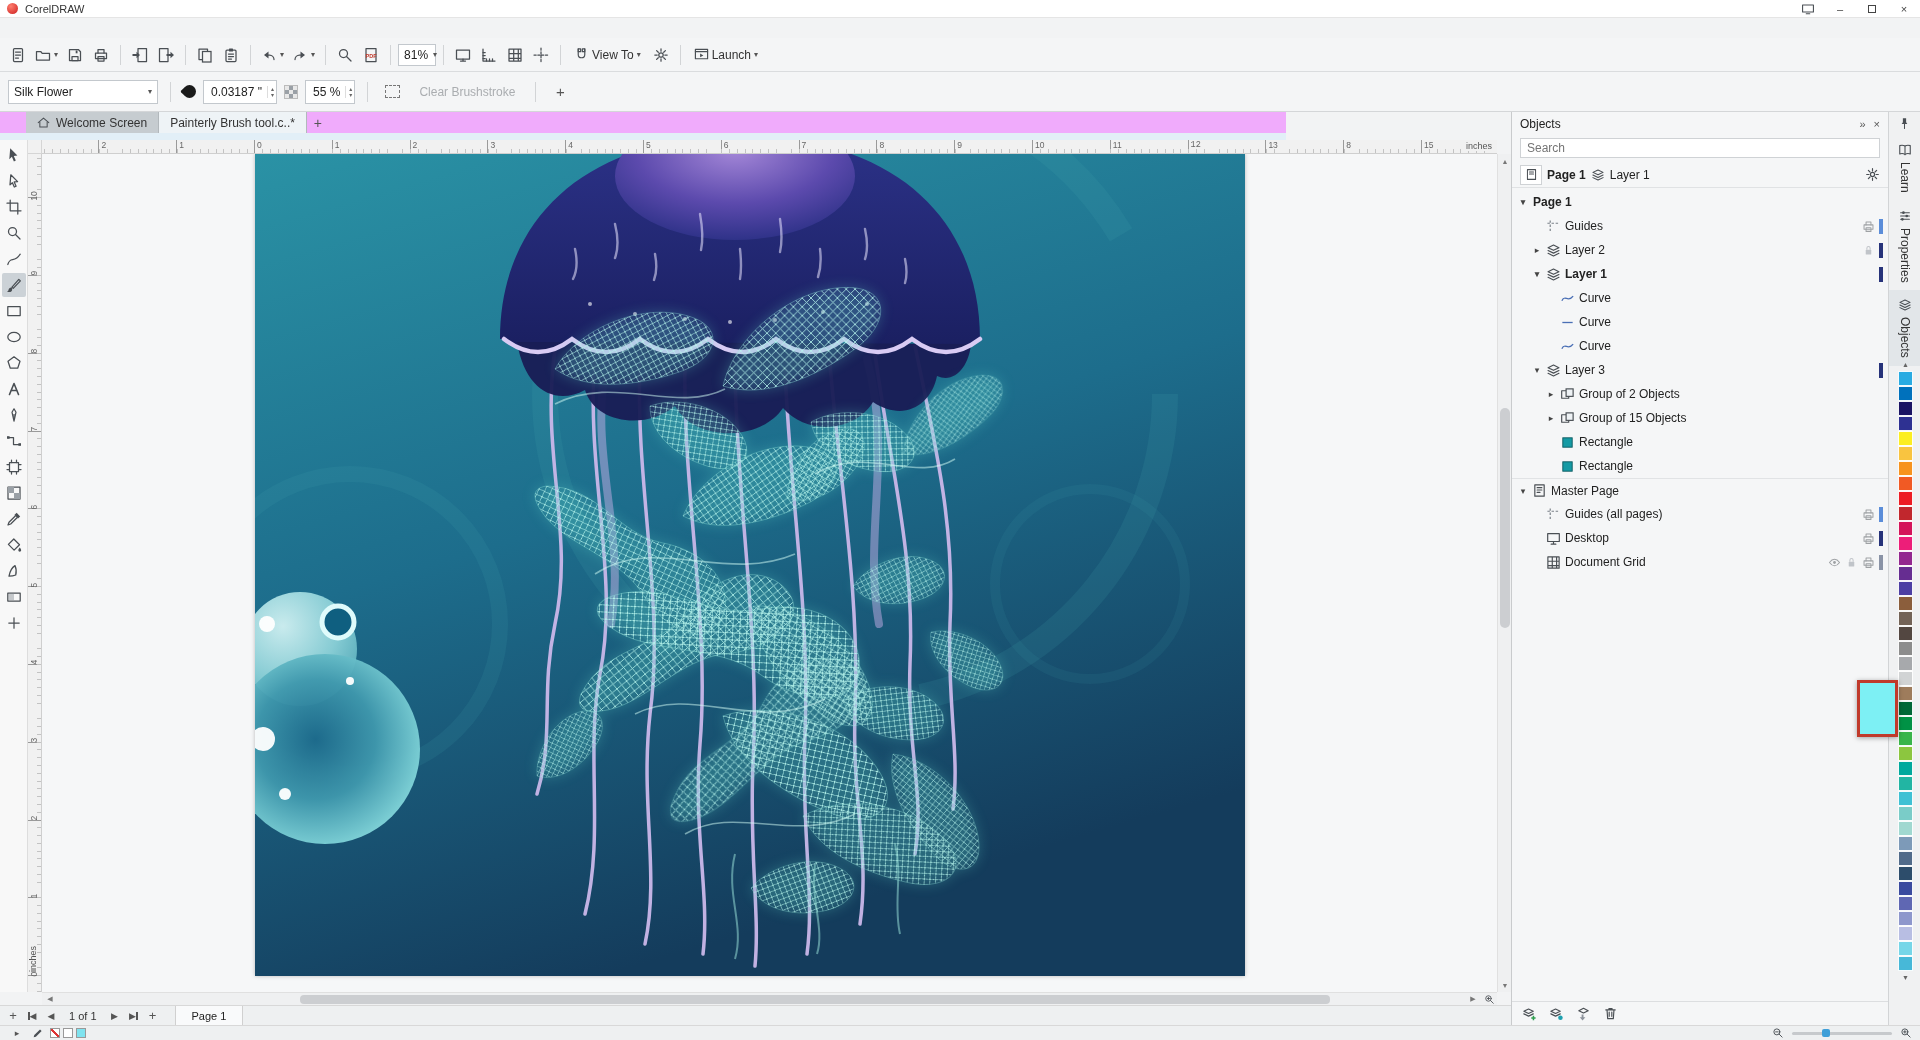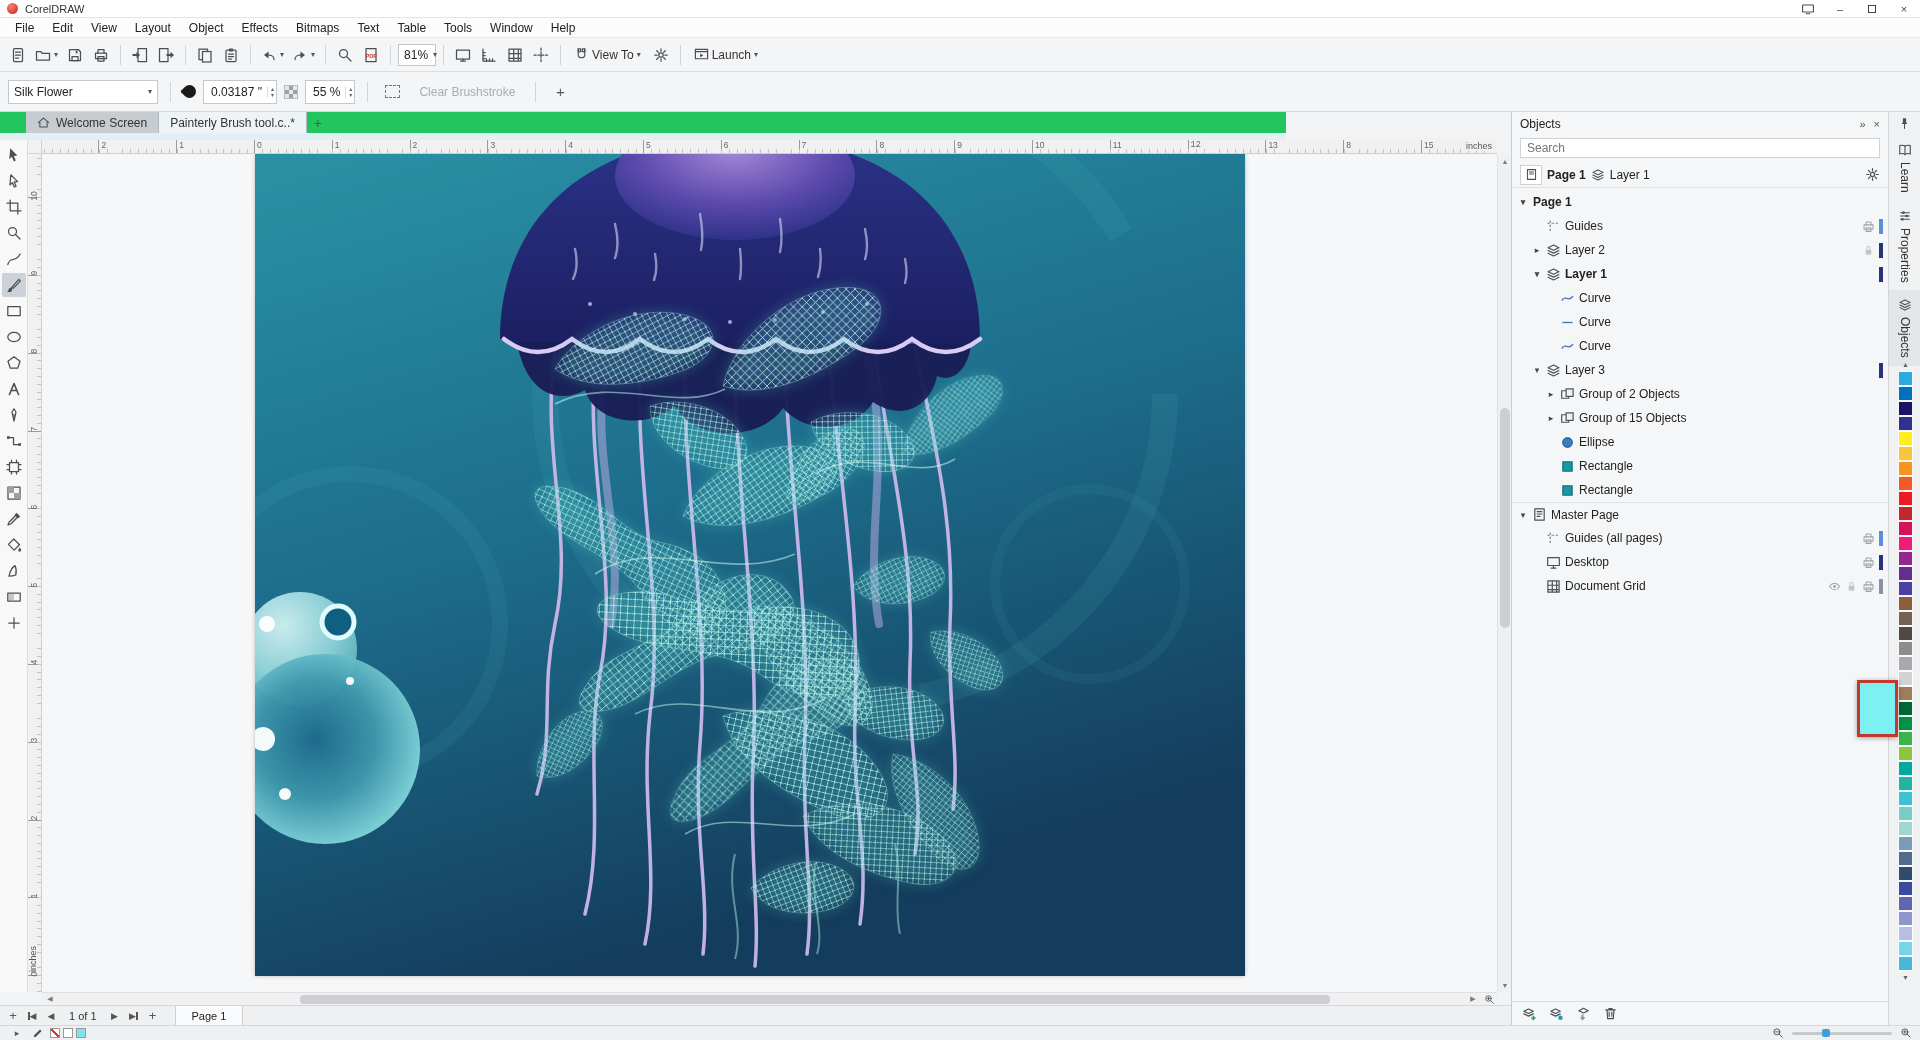--- a/index.html
+++ b/index.html
@@ -43,21 +43,21 @@
   .spin-arrows{display:flex;flex-direction:column;margin-left:5px;color:#666;font-size:6px;line-height:6px;text-align:center;border-left:1px solid #ddd;padding-left:3px;}
   .checker-sm{width:14px;height:14px;background:
      linear-gradient(45deg,#9aa0a6 25%,transparent 25%,transparent 75%,#9aa0a6 75%),
      linear-gradient(45deg,#9aa0a6 25%,#e8e8e8 25%,#e8e8e8 75%,#9aa0a6 75%);
      background-size:8px 8px;background-position:0 0,4px 4px;border:1px solid #bbb;}
   .dashed-box{width:15px;height:13px;border:1px dashed #777;}
   .disabled-label{color:#aaadb0;padding:0 8px;}
   .plus-btn{font-size:15px;color:#555;width:24px;}
 
   
-  .tabbar{position:absolute;left:0;top:112px;width:1286px;height:28px;background:#22c55e;}
+  .tabbar{position:absolute;left:0;top:112px;width:1286px;height:28px;background:#f0abfc;}
   .tabrow{display:flex;align-items:flex-start;height:21px;padding-left:26px;}
   .doc-tab{height:21px;display:flex;align-items:center;gap:6px;padding:0 11px;background:#c6ccd0;border-right:1px solid #b2b8bc;font-size:12px;color:#333;}
   .doc-tab.active{background:#eef3f6;}
   .tab-add{width:22px;height:21px;display:flex;align-items:center;justify-content:center;color:#555;font-size:14px;}
   .tab-strip{position:absolute;left:0;top:21px;width:100%;height:7px;background:#e2eff7;}
 
   
   .ruler-corner{position:absolute;left:28px;top:140px;width:14px;height:14px;background:#f1f1f1;border-right:1px solid #d5d5d5;border-bottom:1px solid #d5d5d5;}
   .hruler{position:absolute;left:42px;top:140px;width:1455px;height:14px;background-color:#f1f1f1;border-bottom:1px solid #cfcfcf;overflow:hidden;
     background-image:
@@ -154,34 +154,20 @@
           </svg>
       </span>
       <span class="win-btn">–</span>
       <span class="win-btn">
           <span class="max-box"></span>
         </span>
       <span class="win-btn">×</span>
     </div>
   </div>
 
-  <div class="menubar">
-      <span class="menu-item">File</span>
-      <span class="menu-item">Edit</span>
-      <span class="menu-item">View</span>
-      <span class="menu-item">Layout</span>
-      <span class="menu-item">Object</span>
-      <span class="menu-item">Effects</span>
-      <span class="menu-item">Bitmaps</span>
-      <span class="menu-item">Text</span>
-      <span class="menu-item">Table</span>
-      <span class="menu-item">Tools</span>
-      <span class="menu-item">Window</span>
-      <span class="menu-item">Help</span>
-    </div>
 
   <div class="std-toolbar">
       <span class="tbtn">
         <svg class="icn " width="16" height="16" viewBox="0 0 16 16">
           <rect class="s" x="3.5" y="1.5" width="9" height="13" rx="1"></rect>
           <path class="s" d="M5.5 5h5M5.5 8h5M5.5 11h3"></path>
         </svg>
       </span>
       <span class="tbtn">
         <svg class="icn " width="16" height="16" viewBox="0 0 16 16">
@@ -849,30 +835,20 @@
               <rect x="6.5" y="2" width="7.5" height="8" style="fill:#eef2f5;stroke:#4a4f54;stroke-width:1.25"></rect>
             </svg>
           </span>
           <span class="tlabel">Group of 15 Objects</span>
           <span class="tmeta"></span>
         </div>
         <div class="trow" style="padding-left: 32px;">
           <span class="texp"></span>
           <span class="ticon">
             <svg class="icn " width="15" height="15" viewBox="0 0 16 16">
-              <circle cx="8" cy="8" r="5.2" style="fill:#3a7bc8;stroke:#20456f;stroke-width:1"></circle>
-            </svg>
-          </span>
-          <span class="tlabel">Ellipse</span>
-          <span class="tmeta"></span>
-        </div>
-        <div class="trow" style="padding-left: 32px;">
-          <span class="texp"></span>
-          <span class="ticon">
-            <svg class="icn " width="15" height="15" viewBox="0 0 16 16">
               <rect x="3" y="3" width="10" height="10" style="fill:#159aa4;stroke:#0d5c62;stroke-width:1"></rect>
             </svg>
           </span>
           <span class="tlabel">Rectangle</span>
           <span class="tmeta"></span>
         </div>
         <div class="trow" style="padding-left: 32px;">
           <span class="texp"></span>
           <span class="ticon">
             <svg class="icn " width="15" height="15" viewBox="0 0 16 16">

